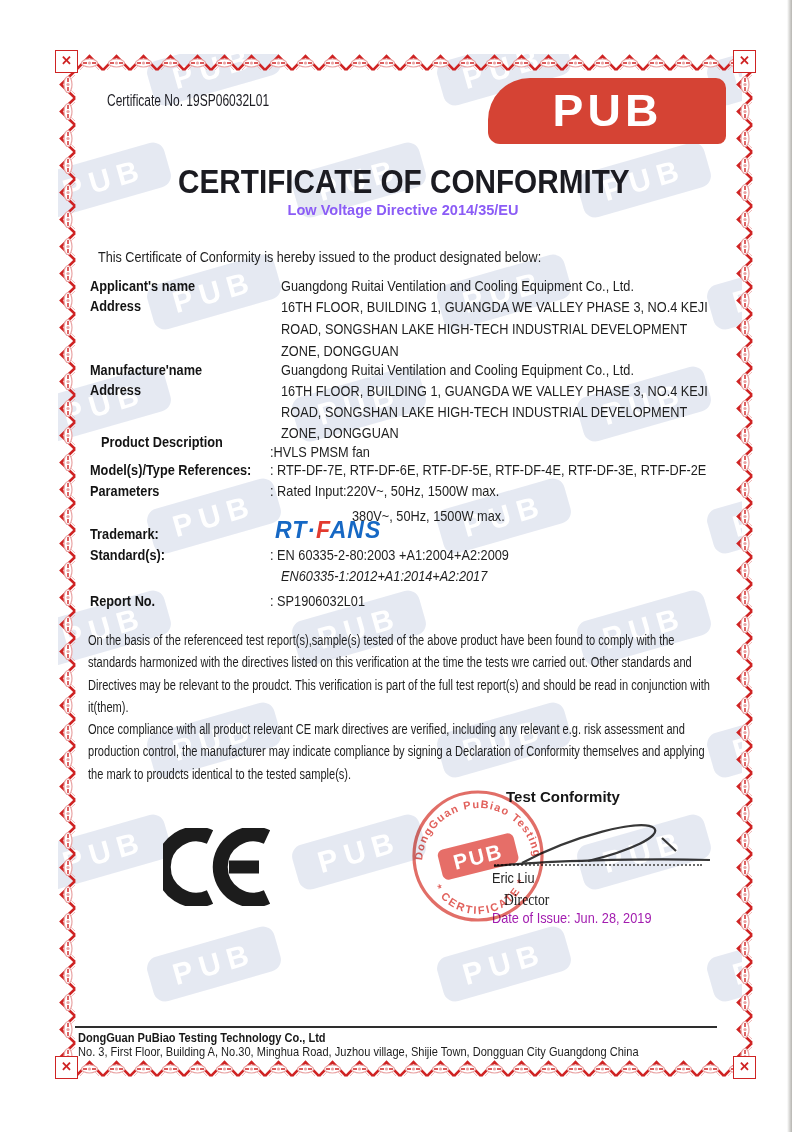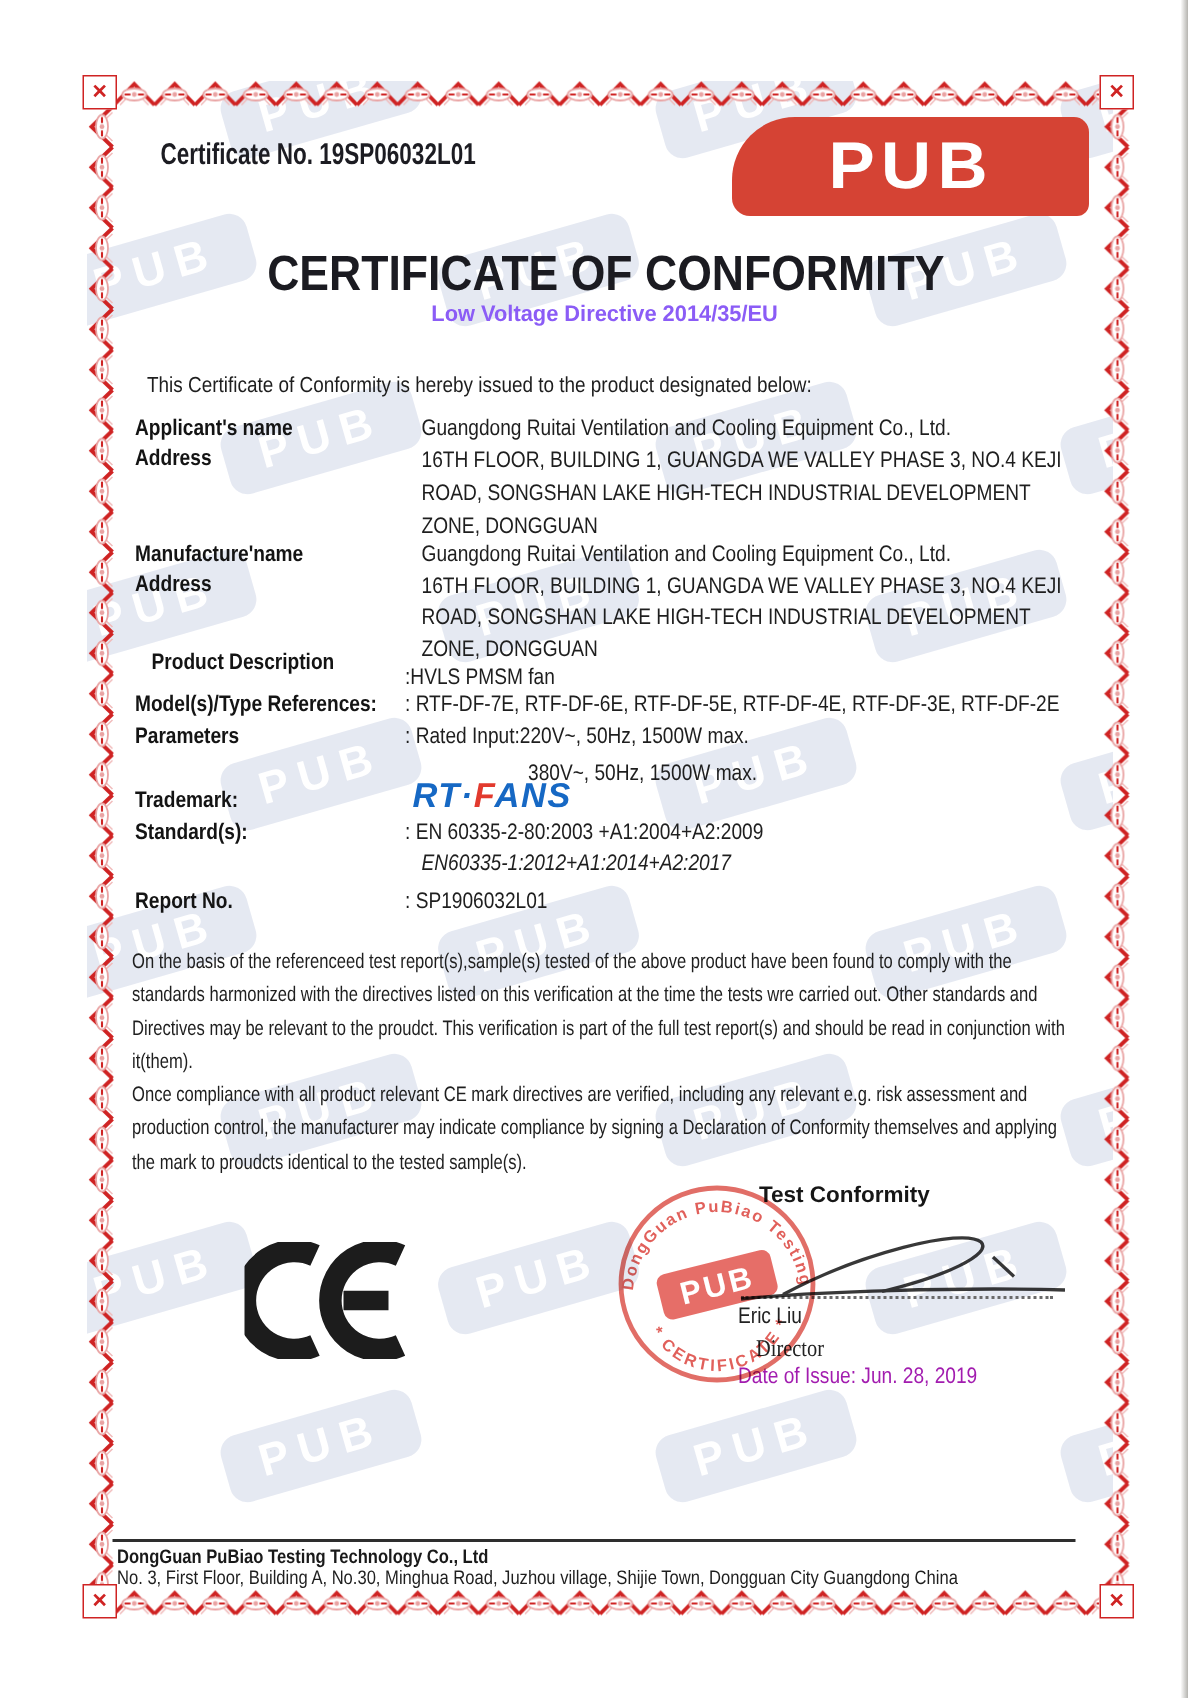--- a/index.html
+++ b/index.html
@@ -12,21 +12,21 @@
   
   #wm-layer{left:58px;top:54px;width:684px;height:1002px;overflow:hidden;z-index:1;}
   .wm{position:absolute;width:132px;height:46px;border-radius:12px;
       background:#e3e7f1;transform:rotate(-16deg);display:flex;align-items:center;justify-content:center;
       color:#ffffff;font-weight:700;font-size:30px;letter-spacing:7px;opacity:.9;}
   
   .bstrip{z-index:3;}
   .corner{width:21px;height:21px;border:1.6px solid #cf2323;z-index:4;background:#fff;
           color:#cf2323;font-size:13px;line-height:19px;text-align:center;font-weight:700;}
   
-  #cert-no{left:107px;top:92px;font-size:20px;font-weight:700;color:#1c1c22;z-index:5;}
+  #cert-no{left:107px;top:92px;font-size:16px;font-weight:400;color:#1c1c22;z-index:5;}
   #cert-no .sq{transform:scaleX(0.75);}
   #pub-logo{left:488px;top:78px;width:238px;height:66px;background:#d54334;
             border-radius:42px 10px 8px 12px;z-index:5;display:flex;align-items:center;justify-content:center;}
   #pub-logo span{color:#fff;font-size:44px;font-weight:700;letter-spacing:4px;transform:scaleX(1.05);}
   #title{left:75px;top:163px;width:657px;text-align:center;font-size:33px;font-weight:700;color:#1b1b21;z-index:5;}
   #subtitle{left:75px;top:201px;width:657px;text-align:center;font-size:15px;font-weight:700;color:#8b5cf6;z-index:5;}
   #intro{left:98px;top:249px;font-size:14.5px;color:#1e1e1e;z-index:5;}
   #intro .sq{transform:scaleX(0.87);}
   
   .lbl{position:absolute;font-size:15px;font-weight:700;color:#141414;z-index:5;}

